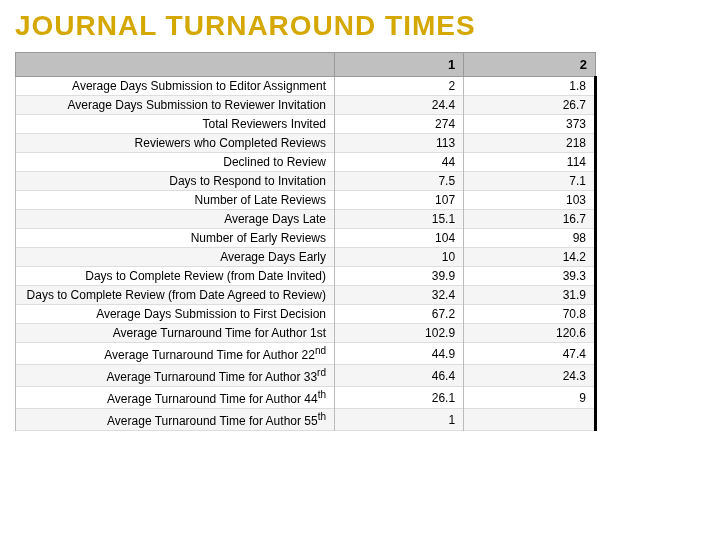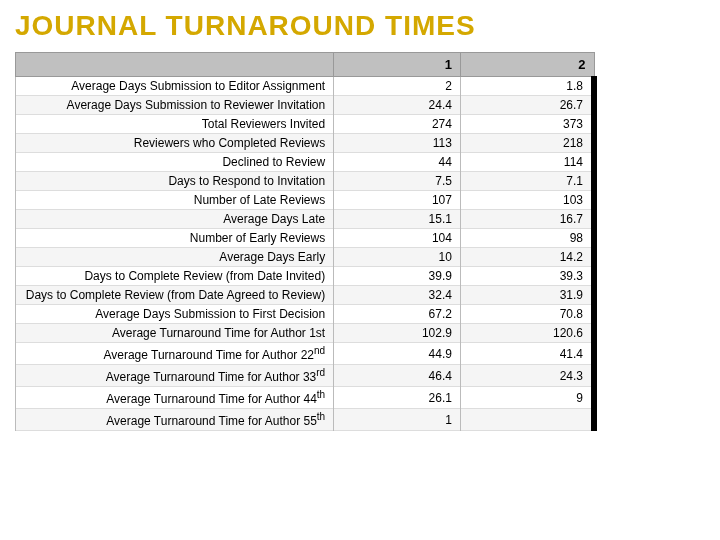--- a/index.html
+++ b/index.html
@@ -51,21 +51,21 @@
       padding: 2px 8px;
       text-align: right;
       border-right: 1px solid #bbb;
       font-size: 12px;
     }
     tbody td:first-child {
       text-align: right;
       border-left: 1px solid #bbb;
     }
     tbody td:last-child {
-      border-right: 6px solid #000000;
+      border-right: 3px solid #000000;
     }
   </style>
 </head>
 <body>
 
 <div class="page">
   <h1>JOURNAL TURNAROUND TIMES</h1>
   <table>
     <thead>
       <tr>
@@ -141,21 +141,21 @@
           <td>70.8</td>
         </tr>
         <tr>
           <td>Average Turnaround Time for Author 1st</td>
           <td>102.9</td>
           <td>120.6</td>
         </tr>
         <tr>
           <td>Average Turnaround Time for Author 22<sup>nd</sup></td>
           <td>44.9</td>
-          <td>41.4</td>
+          <td>47.4</td>
         </tr>
         <tr>
           <td>Average Turnaround Time for Author 33<sup>rd</sup></td>
           <td>46.4</td>
           <td>24.3</td>
         </tr>
         <tr>
           <td>Average Turnaround Time for Author 44<sup>th</sup></td>
           <td>26.1</td>
           <td>9</td>

